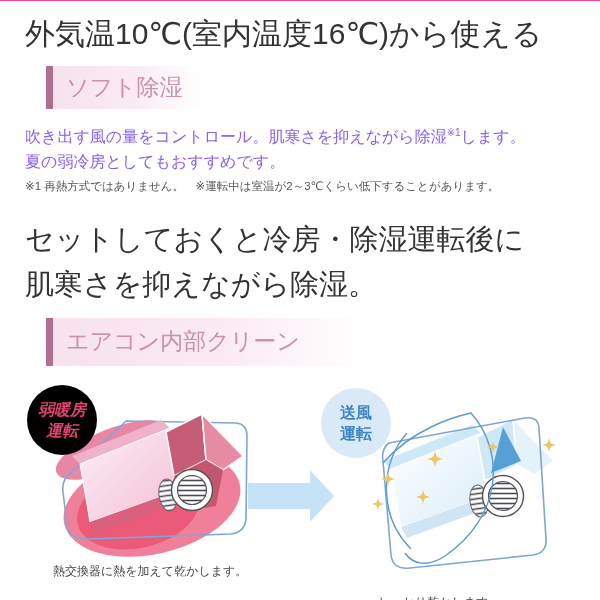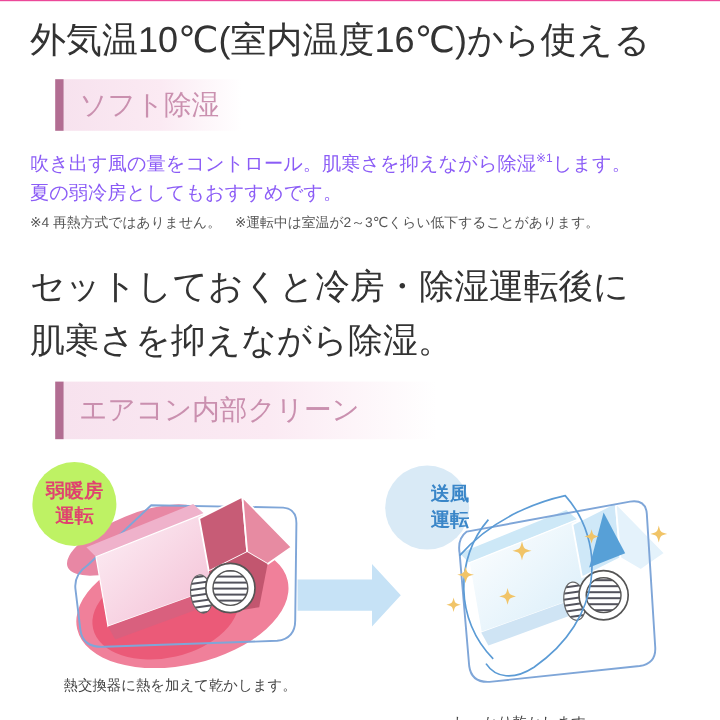--- a/index.html
+++ b/index.html
@@ -65,22 +65,22 @@
   .badge {
     position:absolute;
     width:70px; height:70px;
     border-radius:50%;
     display:flex; flex-direction:column;
     align-items:center; justify-content:center;
     font-size:16px; font-weight:bold; line-height:21px;
     text-align:center;
     z-index:5;
   }
-  .badge-heat { left:27px; top:7px; background:#bef264; color:#e0436f; }
-  .badge-fan  { left:321px; top:10px; background:#d9eaf6; color:#3a86c8;align-items:flex-end; }
+  .badge-heat { left:27px; top:7px; background:#000000; color:#e0436f;font-style:italic; }
+  .badge-fan  { left:321px; top:10px; background:#d9eaf6; color:#3a86c8; }
   .unit-svg { position:absolute; }
   .unit-left  { left:40px;  top:20px; }
   .unit-right { left:353px; top:23px; }
   .arrow-svg { position:absolute; left:246px; top:90px; }
   .caption {
     position:absolute;
     font-size:12px;
     color:#444444;
     white-space:nowrap;
   }
@@ -94,21 +94,21 @@
 
   <h1 class="h1">外気温10℃(室内温度16℃)から使える</h1>
 
   <div class="section-label narrow">
     <span>ソフト除湿</span>
   </div>
 
   <p class="body-text"><span>吹き出す風の量をコントロール。肌寒さを抑えながら除湿</span><sup>※1</sup><span>します。</span><br>
   <span>夏の弱冷房としてもおすすめです。</span></p>
 
-  <p class="footnote">※4 再熱方式ではありません。　※運転中は室温が2～3℃くらい低下することがあります。</p>
+  <p class="footnote">※1 再熱方式ではありません。　※運転中は室温が2～3℃くらい低下することがあります。</p>
 
   <h2 class="h2"><span>セットしておくと冷房・除湿運転後に</span><br>
   <span>肌寒さを抑えながら除湿。</span></h2>
 
   <div class="section-label wide">
     <span>エアコン内部クリーン</span>
   </div>
 
   <div class="illo">
 

